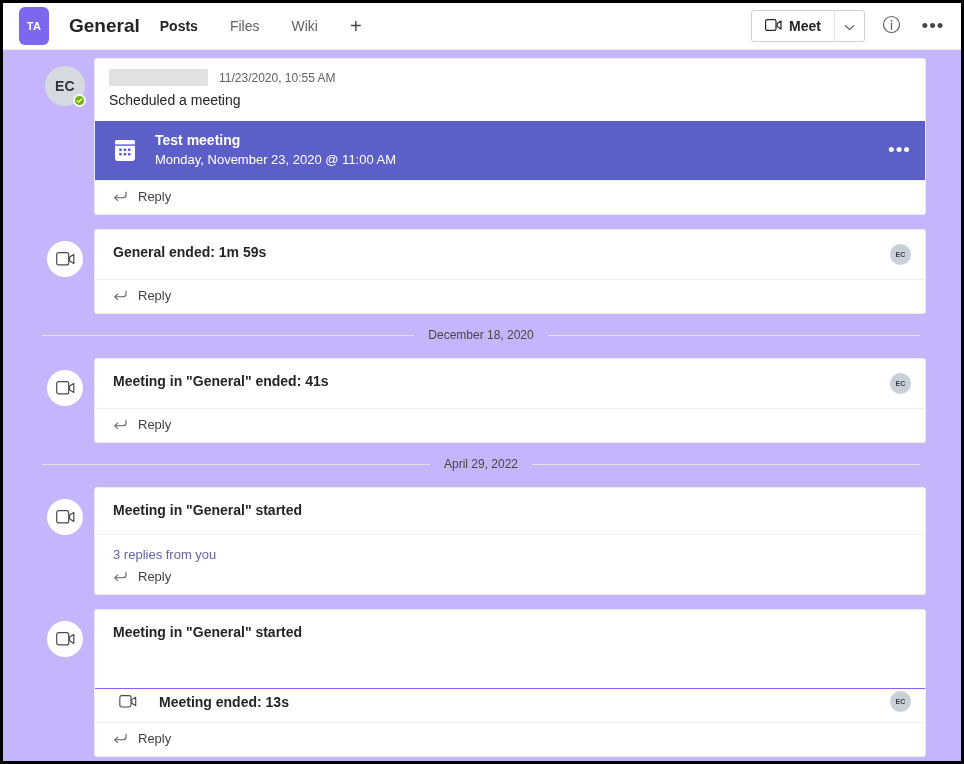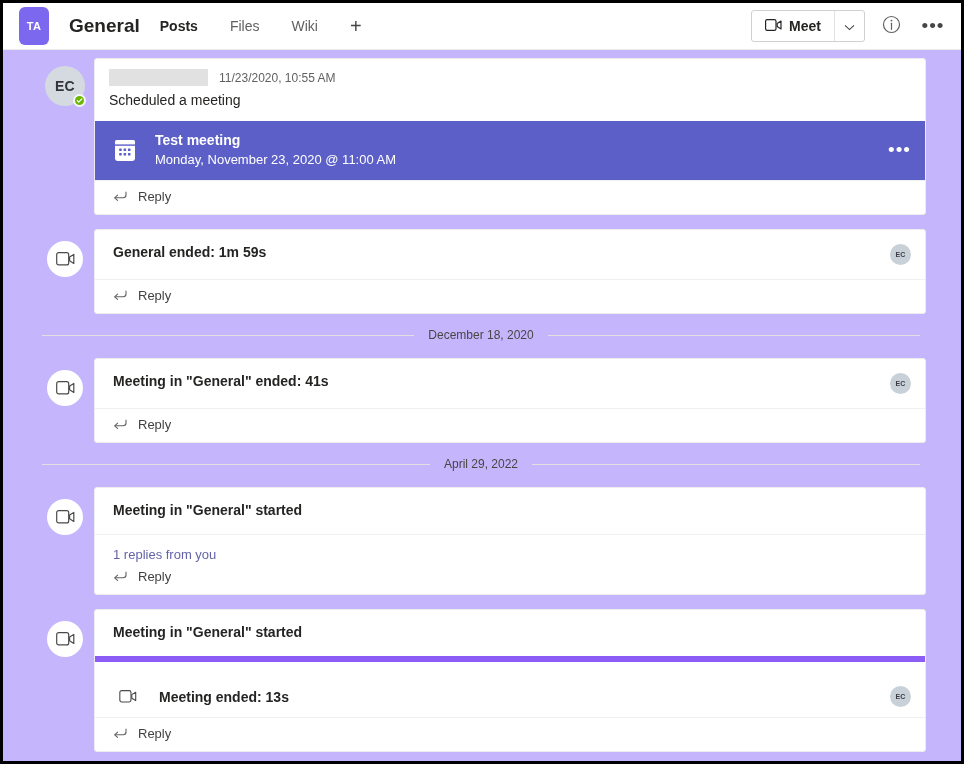--- a/index.html
+++ b/index.html
@@ -252,22 +252,23 @@
     font-size: 7px;
     font-weight: 700;
     display: flex; align-items: center; justify-content: center;
     letter-spacing: .2px;
   }
 
   
   .reply-row {
     display: flex;
     align-items: center;
-    padding: 24px 14px 10px 24px;
-    border-top: 6px solid #8b5cf6;
+    padding: 2px 14px 10px 24px;
+    border-top: 1px solid #8b5cf6;
+    margin-top: 32px;
   }
   .reply-cam {
     width: 20px;
     color: #4a4a4a;
     display: flex; align-items: center;
     flex-shrink: 0;
   }
   .reply-text {
     font-size: 14px;
     color: #252423;
@@ -503,21 +504,21 @@
             <rect x="0.7" y="0.7" width="12" height="12.2" rx="2" stroke="#4a4a4a" stroke-width="1.2"></rect>
             <path d="M13.6 5L17.8 2.4v9l-4.2-2.6z" stroke="#4a4a4a" stroke-width="1.2" stroke-linejoin="round" fill="none"></path>
           </svg>
         </div>
       </div>
       <div class="card">
         <div class="event-row">
           <div class="event-text">Meeting in "General" started</div>
         </div>
         <div class="replies-link-row">
-          <span class="replies-link">1 replies from you</span>
+          <span class="replies-link">3 replies from you</span>
         </div>
         <div class="reply-bar no-border">
           <span class="reply-arrow">
             <svg width="14" height="11" viewBox="0 0 14 11" fill="none">
               <path d="M13 0.8v3.3c0 1.5-1.2 2.7-2.7 2.7H2.2" stroke="#616161" stroke-width="1.1" fill="none"></path>
               <path d="M4.6 4.2L1.6 6.8l3 2.6" stroke="#616161" stroke-width="1.1" fill="none" stroke-linecap="round" stroke-linejoin="round"></path>
             </svg>
           </span>
           <span class="reply-bar-label">Reply</span>
         </div>

